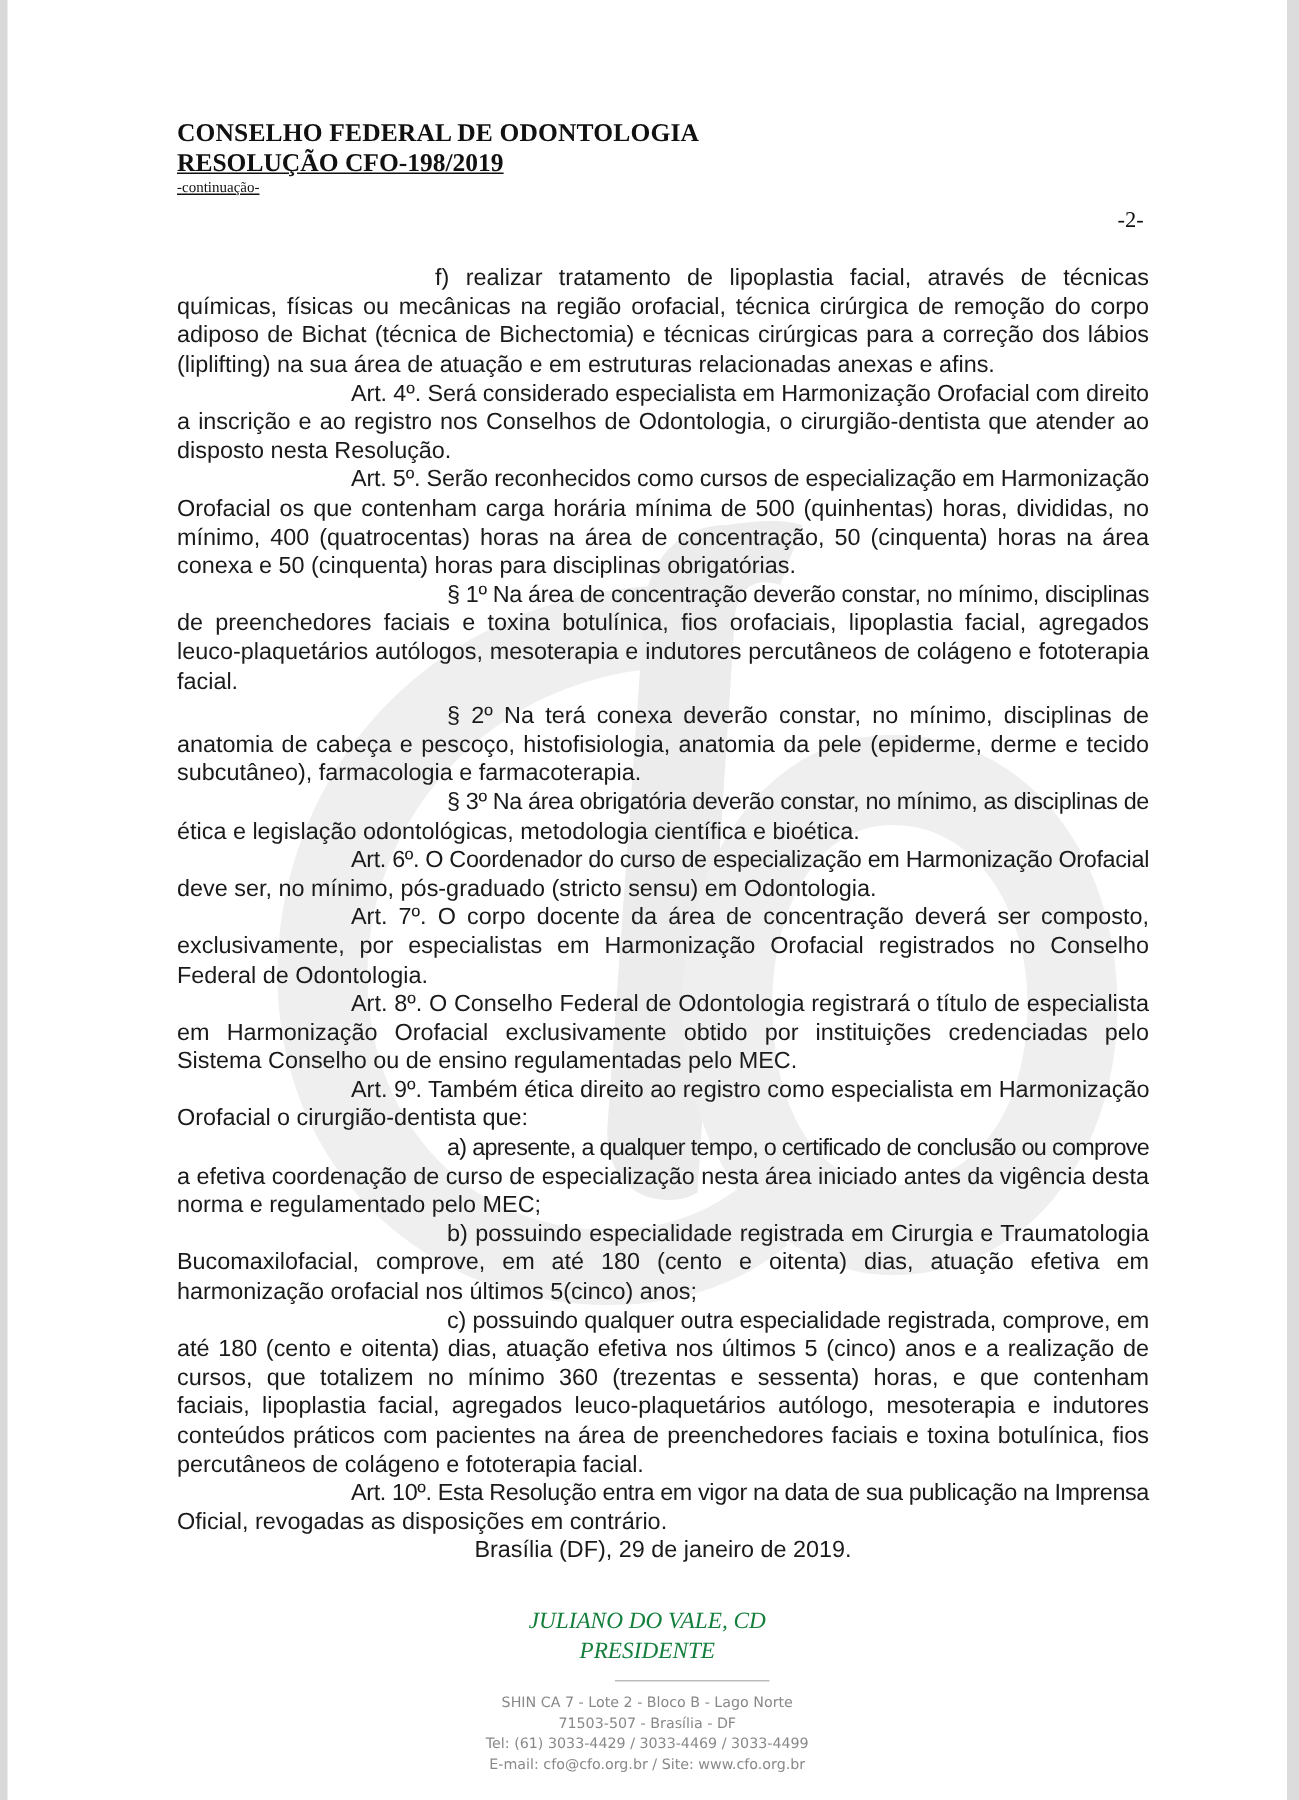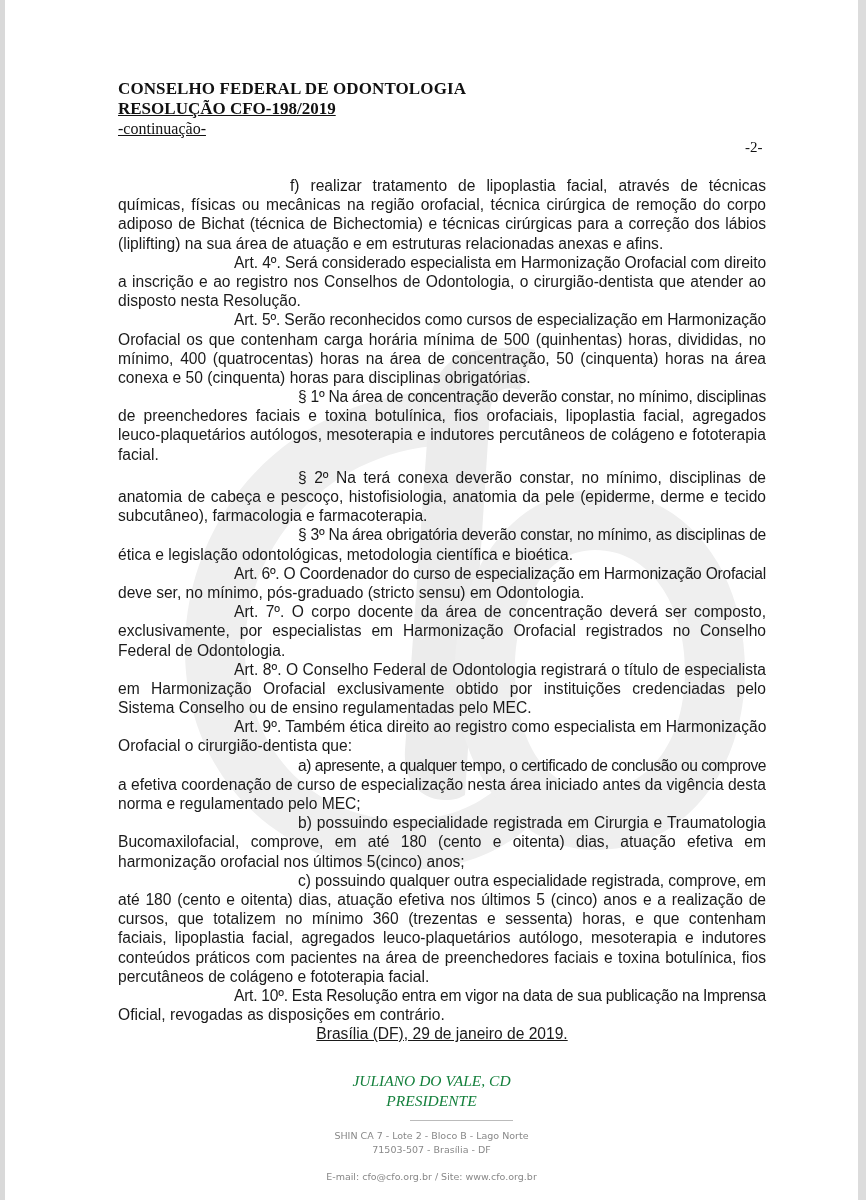--- a/index.html
+++ b/index.html
@@ -20,21 +20,21 @@
   .content {
     position: absolute; left: 0; top: 0; width: 853px; height: 1039px;
   }
   .hdr {
     position: absolute; left: 113px;
     font-family: "Liberation Serif", serif;
     color: #111;
   }
   .hdr1 { top: 79px; font-size: 17px; font-weight: bold; letter-spacing: 0.1px; }
   .hdr2 { top: 99px; font-size: 17px; font-weight: bold; text-decoration: underline; }
-  .hdr3 { top: 120px; font-size: 16px; }
+  .hdr3 { top: 120px; font-size: 10px; }
   .hdr3 span { text-decoration: underline; }
   .pagenum {
     position: absolute; left: 740px; top: 139px;
     font-family: "Liberation Serif", serif; font-size: 15px; color: #111;
   }
   .body-text {
     position: absolute; left: 113px; width: 648px; top: 176px;
     font-family: "Liberation Sans Narrow", "Liberation Sans", sans-serif;
     font-size: 15.6px;
     line-height: 19.2px;
@@ -42,21 +42,21 @@
   }
   .line {
     display: block;
     text-align: justify;
     text-align-last: justify;
     white-space: nowrap;
     height: 19.2px;
     transform-origin: left top;
   }
   .line.last { text-align-last: left; }
-  .line.center { text-align: right; text-align-last: center; text-decoration: underline; }
+  .line.center { text-align: right; text-align-last: center; }
   .ind1 { padding-left: 116px; }
   .ind2 { padding-left: 172px; }
   .ind3 { padding-left: 180px; }
   .gap { height: 4px; }
   .sig {
     position: absolute; left: 0; width: 853px; text-align: center;
     font-family: "Liberation Serif", serif; color: #15803d; font-size: 15.5px; font-style: italic;
   }
   .sig1 { top: 1072px; }
   .sig2 { top: 1092px; }
@@ -141,16 +141,17 @@
         <span class="line last">Oficial, revogadas as disposições em contrário.</span>
         <span class="line center">Brasília (DF), 29 de janeiro de 2019.</span>
       </div>
 
     <div class="sig sig1">JULIANO DO VALE, CD</div>
     <div class="sig sig2">PRESIDENTE</div>
     <div class="sigline"></div>
 
     <div class="foot f1">SHIN CA 7 - Lote 2 - Bloco B - Lago Norte</div>
     <div class="foot f2">71503-507 - Brasília - DF</div>
+    <div class="foot f3">Tel: (61) 3033-4429 / 3033-4469 / 3033-4499</div>
     <div class="foot f4">E-mail: cfo@cfo.org.br / Site: www.cfo.org.br</div>
   </div>
 </div>
 <div class="edge-right"></div>
 
 </body></html>

